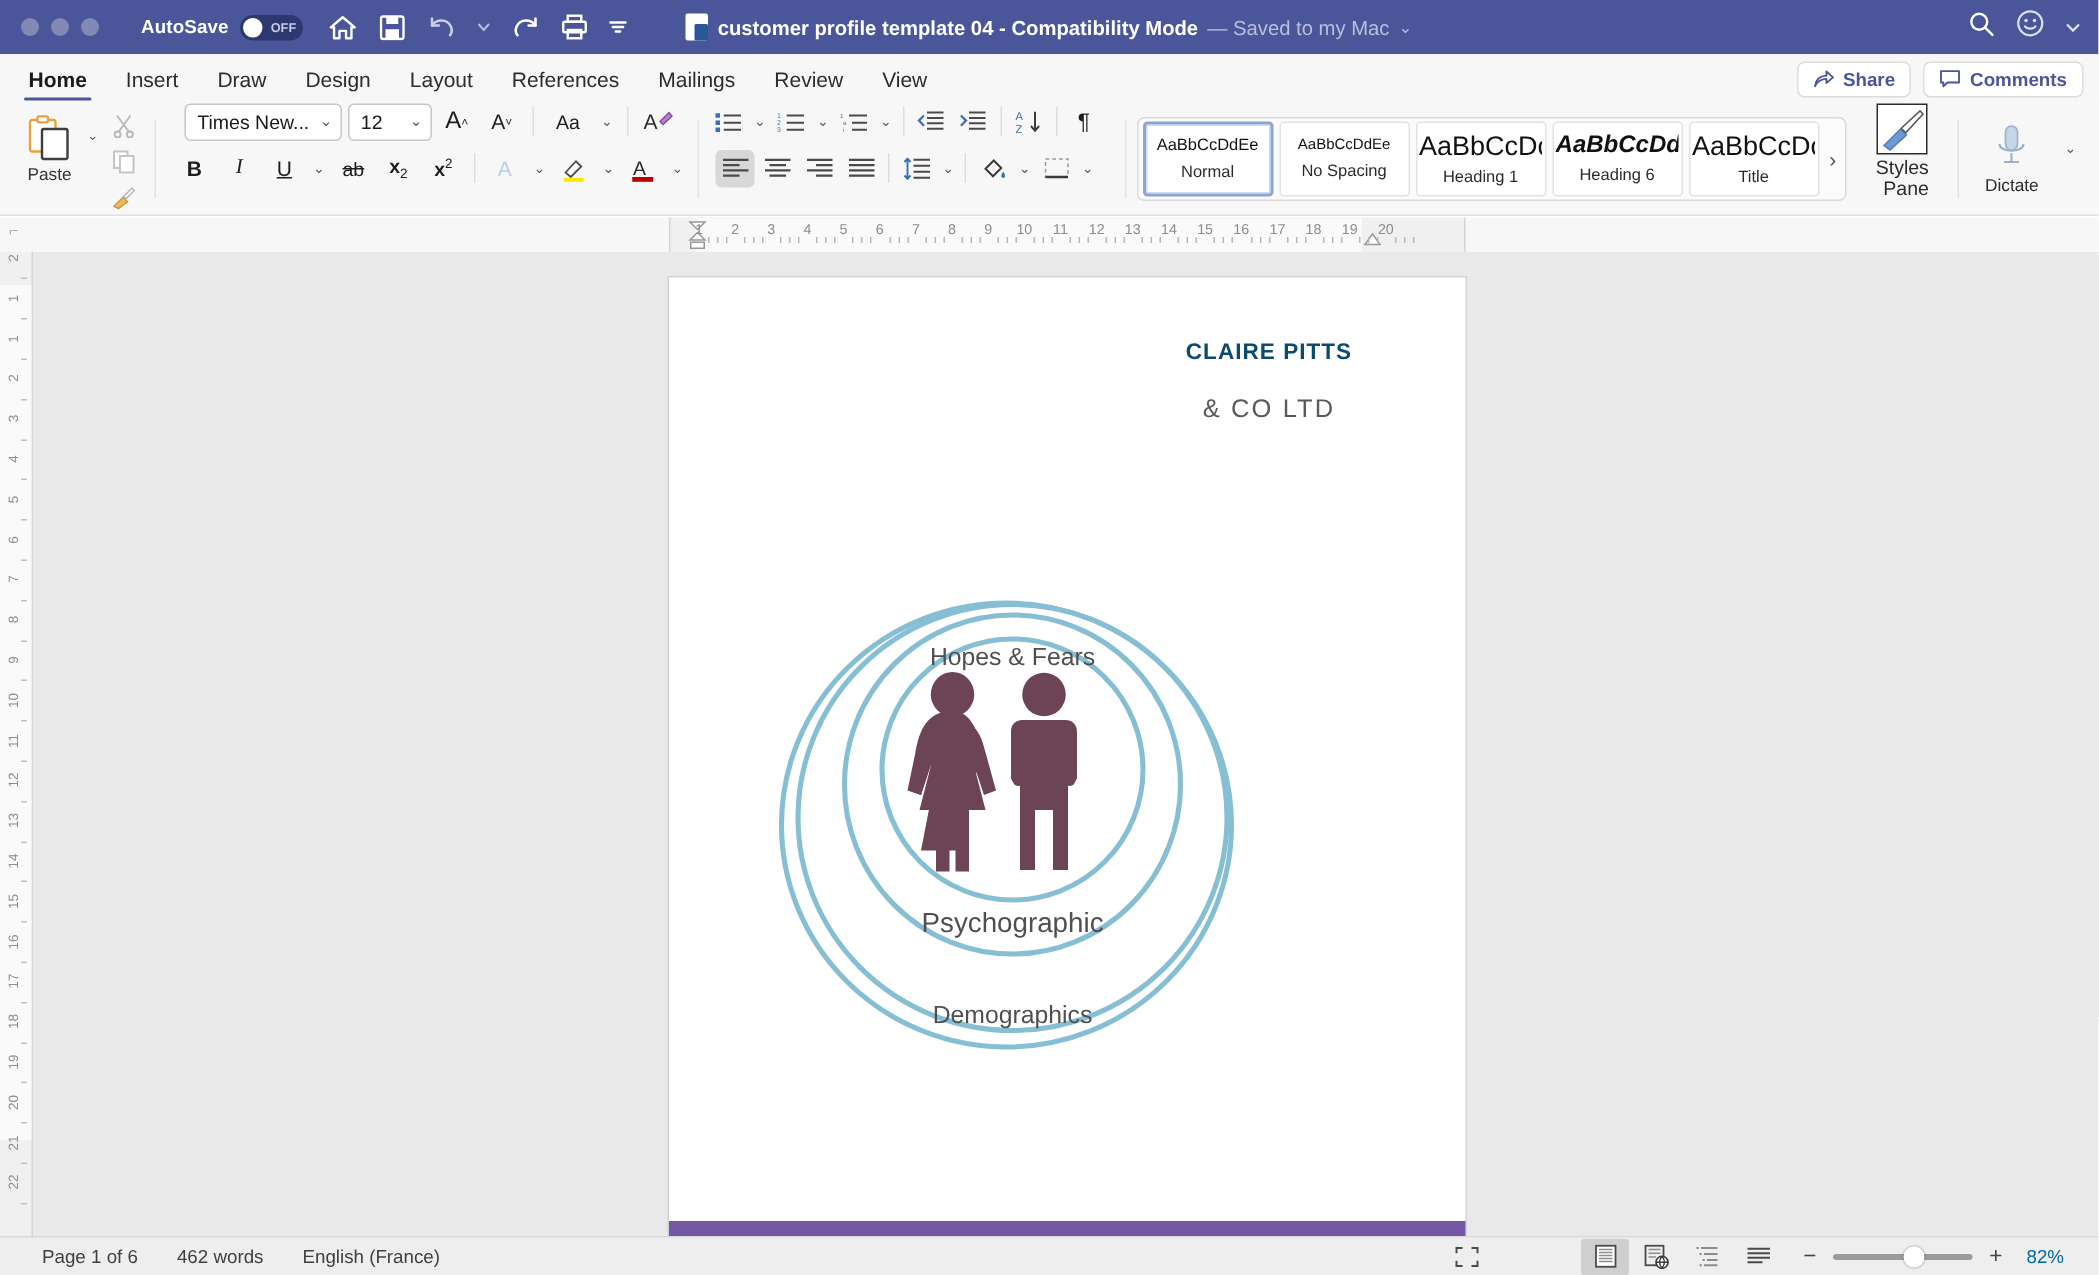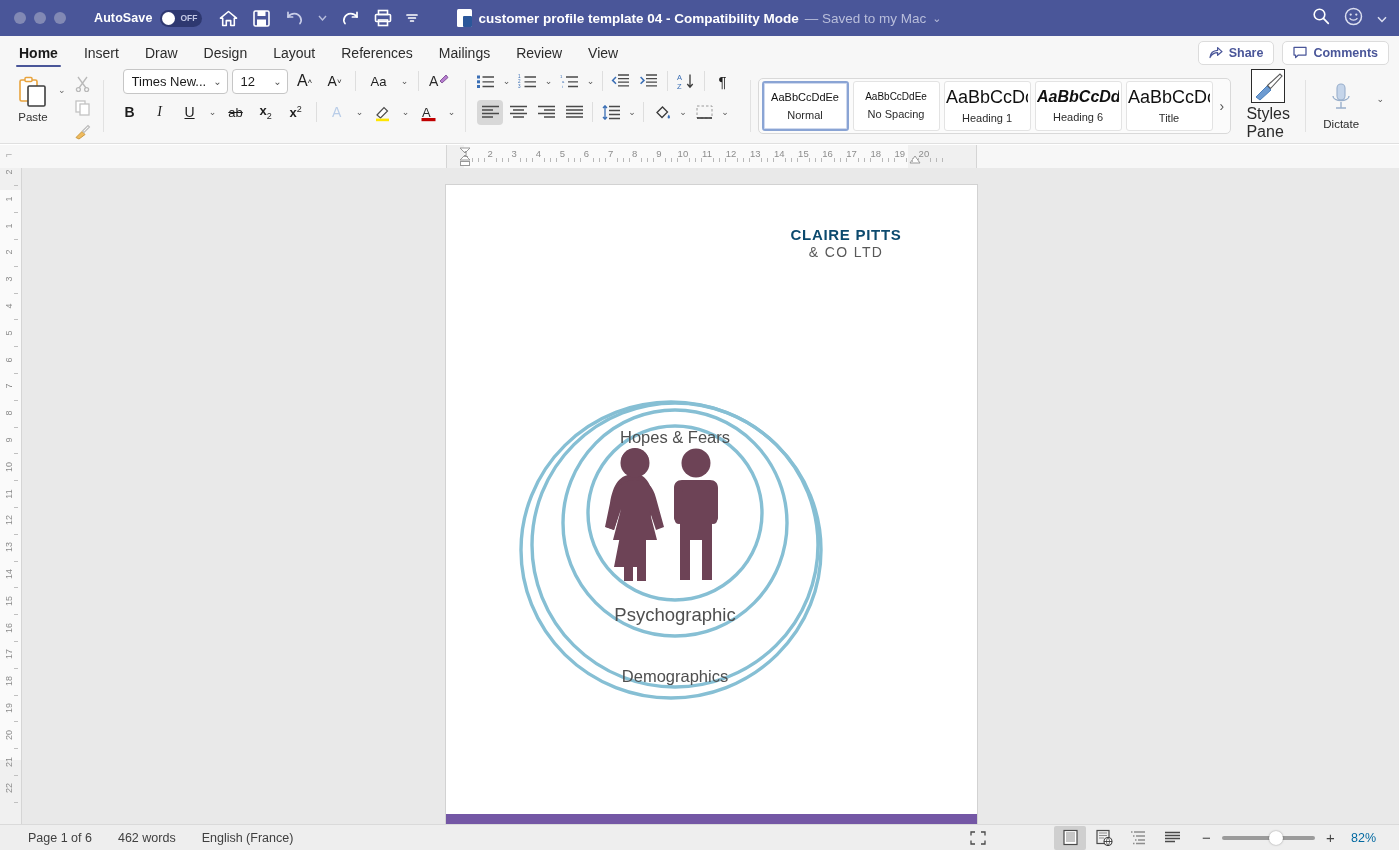--- a/index.html
+++ b/index.html
@@ -136,21 +136,21 @@
   .stile .nm { font-size: 11px; color: #2b2b2b; }
   .p-normal { font-size: 11px; }
   .p-nospacing { font-size: 10px; }
   .p-h1 { font-size: 18px; }
   .p-h2 { font-size: 16px; font-style: italic; font-weight: bold; }
   .p-title { font-size: 18px; }
   .gal-more { font-size: 14px; color: #555; padding: 0 3px; }
 
   .stylespane { display: flex; flex-direction: column; align-items: center; width: 58px; }
   .stylespane .sbox { width: 34px; height: 34px; border: 1.3px solid #2b2b2b; background: #fff; position: relative; }
-  .stylespane .lbl { font-size: 16px; color: #2b2b2b; text-align: left; line-height: 1.15; margin-top: 2px; }
+  .stylespane .lbl { font-size: 13px; color: #2b2b2b; text-align: right; line-height: 1.15; margin-top: 2px; }
   .dictate { display: flex; flex-direction: column; align-items: center; width: 56px; justify-content: flex-end; }
   .dictate .lbl { font-size: 11.5px; color: #2b2b2b; margin-top: 2px; }
   .dict-wrap { display: flex; align-items: center; gap: 5px; }
 
   
   .hruler {
     position: absolute; top: 145px; left: 446px; width: 531px; height: 23px;
     background: #f0f0f0; border-left: 1px solid #d5d5d5; border-right: 1px solid #d5d5d5;
   }
   .hruler .active-zone { position: absolute; top: 0; bottom: 0; left: 17px; width: 444px; background: #fafafa; }
@@ -190,21 +190,21 @@
     background: #fff; box-shadow: 0 0 0 1px #d2d2d2;
   }
 
   .hdr-band {
     position: absolute; left: 0; top: 94px; width: 321px; height: 59px;
     background: #9ccfdd; display: flex; align-items: center;
   }
   .hdr-band .t { color: #fff; font-size: 15px; padding-left: 20px; }
   .logo { position: absolute; right: 36px; top: 41px; text-align: center; width: 190px; }
   .logo .l1 { font-size: 15px; font-weight: bold; letter-spacing: .7px; color: #0c4a6e; }
-  .logo .l2 { font-size: 14px; letter-spacing: 1.4px; color: #595959; margin-top: 1px; }
+  .logo .l2 { font-size: 17px; letter-spacing: 1.4px; color: #595959; margin-top: 20px; }
 
   .graphic { position: absolute; left: 69px; top: 200px; width: 320px; height: 330px; }
 
   .ftr-band {
     position: absolute; left: 0; bottom: 11px; width: 531px; height: 60px;
     background: #7457a5; display: flex; align-items: center; justify-content: center;
   }
 
   
   .statusbar {

